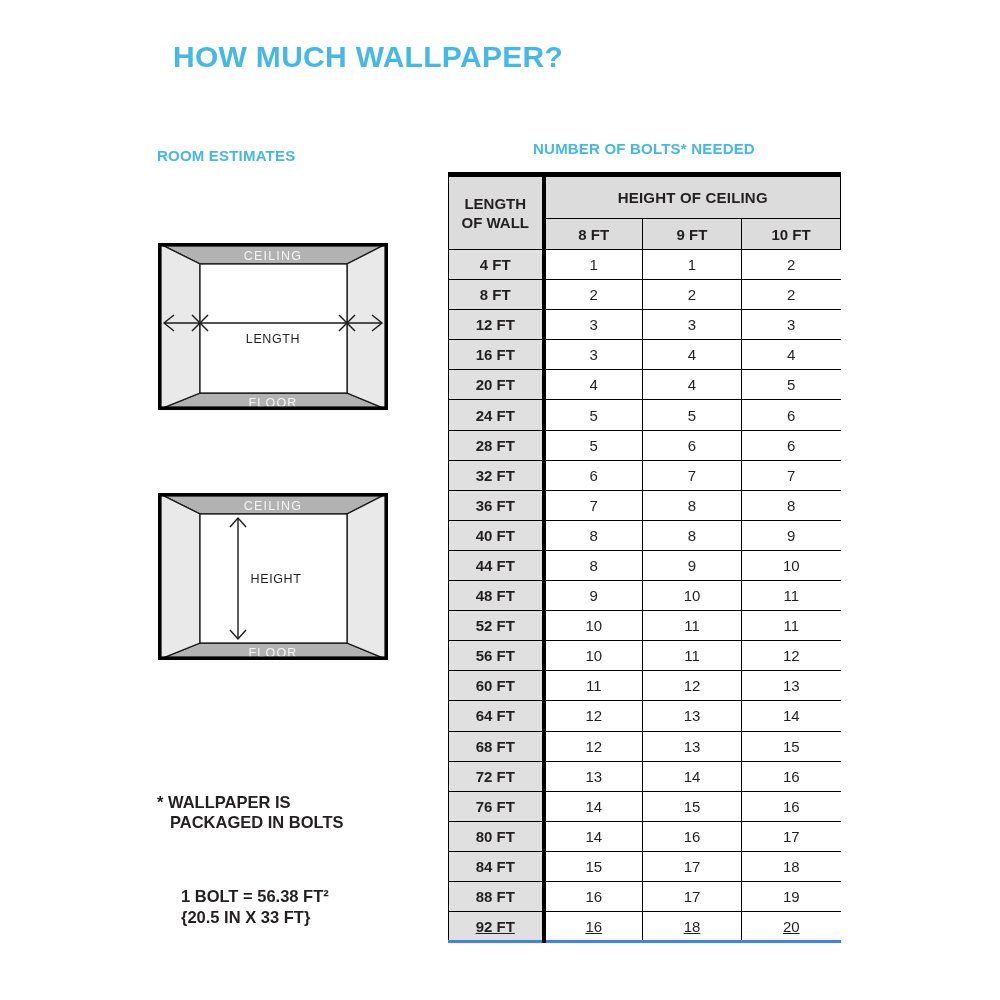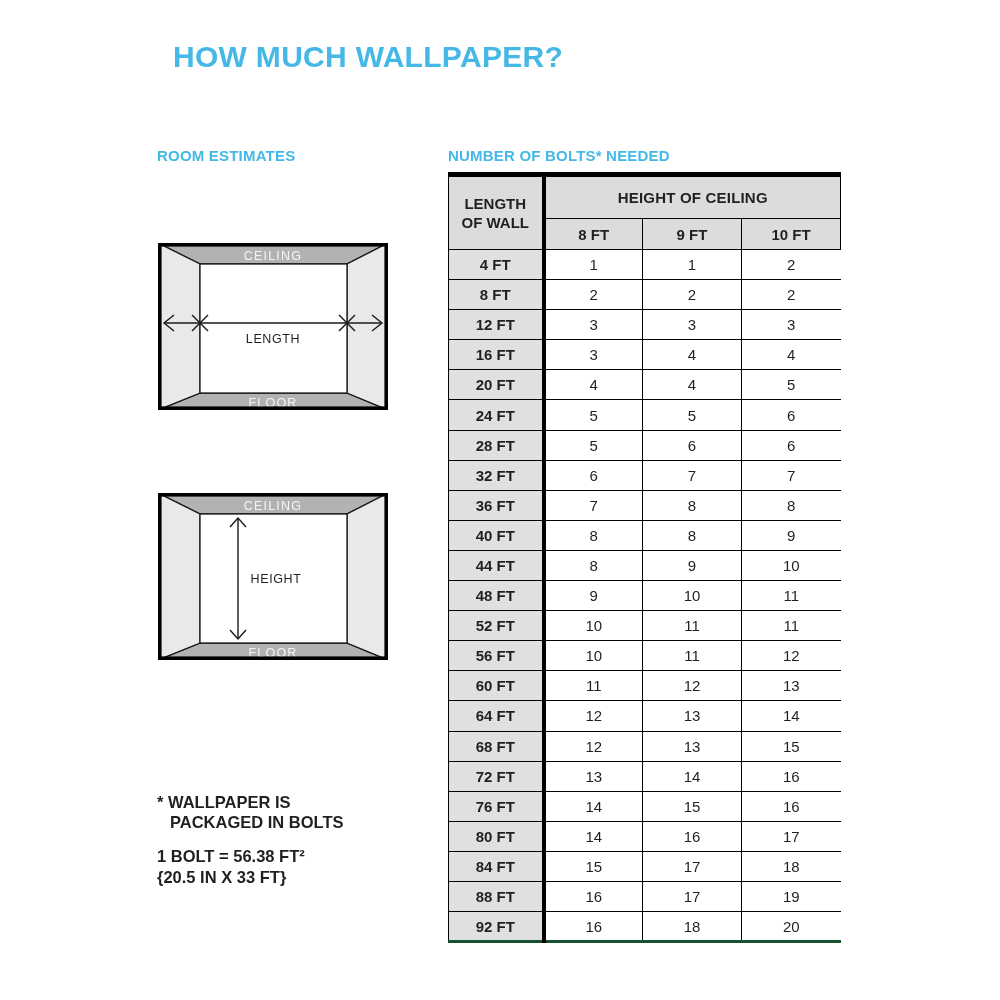--- a/index.html
+++ b/index.html
@@ -33,21 +33,21 @@
     margin-left: 16px;
   }
   .section-heading {
     position: absolute;
     font-size: 15px;
     font-weight: bold;
     color: var(--accent);
     letter-spacing: 0.2px;
   }
   .room-heading { left: 157px; top: 147px; text-align: right; }
-  .table-heading { left: 448px; top: 147px; width: 392px; text-align: left; }
+  .table-heading { left: 448px; top: 140px; width: 392px; text-align: center; }
   .step-text {
     position: absolute;
     left: 157px;
     font-size: 15.5px;
     line-height: 19.5px;
     white-space: pre-line;
     color: var(--text);
   }
   .step-1 { top: 182px; }
   .step-2 { top: 433px; }
@@ -70,21 +70,21 @@
   .note-block {
     position: absolute;
     left: 157px;
     font-weight: bold;
     font-size: 16.5px;
     line-height: 20px;
     color: var(--text);
   }
   .footnote { top: 792px; }
   .footnote .indent { padding-left: 13px; }
-  .bolt-note { top: 846px; line-height: 21px; }
+  .bolt-note { top: 886px; line-height: 21px; margin-left: 24px; }
   .bolts-table {
     position: absolute;
     left: 448px;
     top: 172px;
     border-collapse: collapse;
     table-layout: fixed;
   }
   .bolts-table td {
     padding: 0;
     text-align: center;
@@ -125,21 +125,21 @@
     border: 1.5px solid #000;
     border-right: 4px solid #000;
     margin-top: 44px;
   }
   .value-cell {
     background: #fff;
     height: 30.1px;
     border: 1.5px solid #000;
   }
   .value-cell.last { border-right: none; }
-  .bolts-table tbody tr:last-child td { border-bottom: 3px solid #14532d; }
+  .bolts-table tbody tr:last-child td { border-bottom: 3px solid #3b82f6; text-decoration: underline; }
 </style>
 </head>
 <body>
 
 <div class="page">
 
   <div class="page-title">HOW MUCH WALLPAPER?</div>
 
   <div class="section-heading room-heading">ROOM ESTIMATES</div>
 

